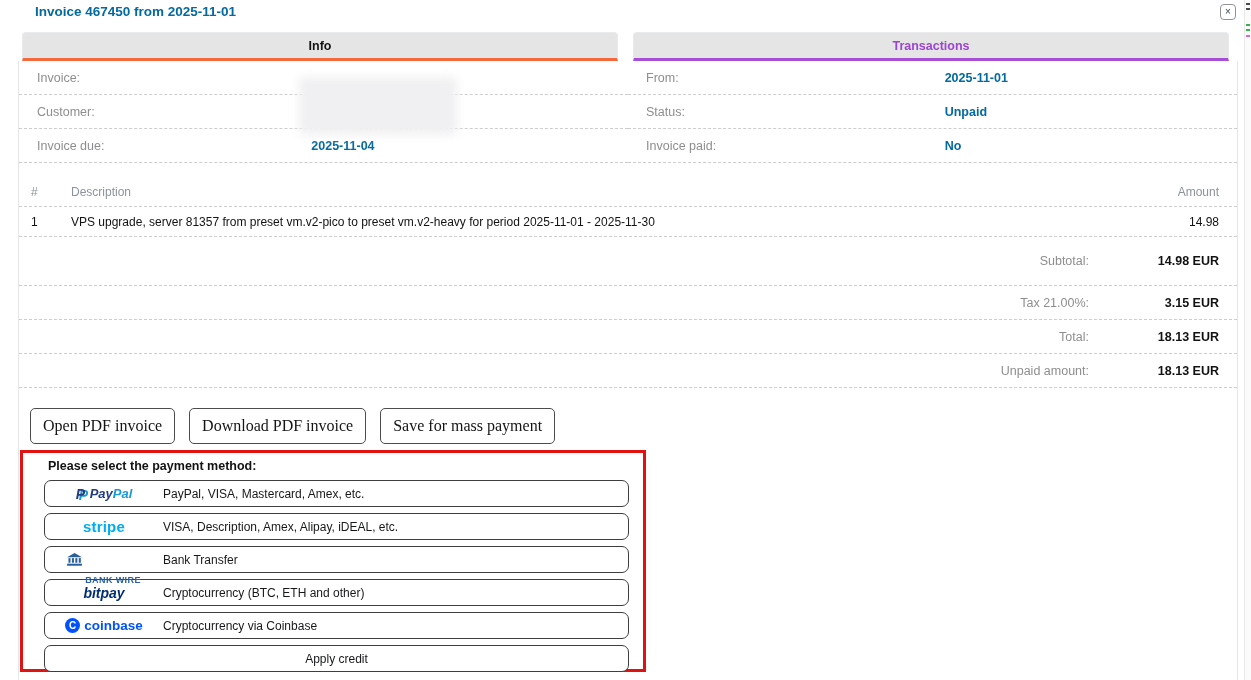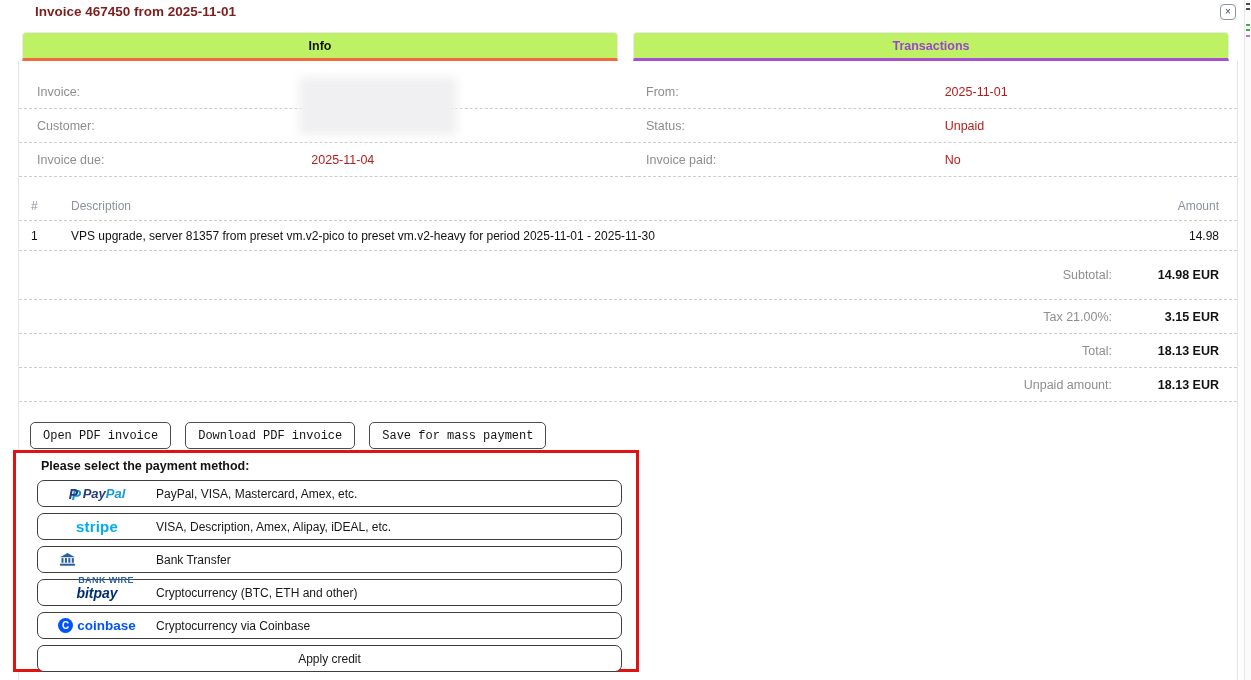--- a/index.html
+++ b/index.html
@@ -2,86 +2,86 @@
 <html><head>
 <meta charset="utf-8">
 <style>
   * { box-sizing: border-box; margin: 0; padding: 0; }
   html, body { width: 1251px; height: 680px; background: #fff; overflow: hidden; }
   body { font-family: "Liberation Sans", sans-serif; color: #1d1d1f; position: relative; }
 
   
   .win-title {
     position: absolute; left: 35px; top: 4px;
-    font-size: 13.5px; font-weight: 700; color: #7f1d1d;
+    font-size: 13.5px; font-weight: 700; color: #0369a1;
   }
   .close-btn {
     position: absolute; right: 15px; top: 4px; width: 16px; height: 16px;
     border: 1px solid #8f9398; border-radius: 4px; background: #fff;
     display: flex; align-items: center; justify-content: center;
     font-size: 10px; line-height: 1; color: #3a4450; cursor: pointer;
   }
 
   
   .tabs { position: absolute; left: 22px; right: 22px; top: 32px; display: flex; gap: 15px; }
   .tab {
-    flex: 1; height: 29px; background: #bef264;
+    flex: 1; height: 29px; background: #e5e5e5;
     border: 1px solid #e9eaec; border-bottom: 3px solid transparent;
     border-radius: 4px 4px 0 0;
     display: flex; align-items: center; justify-content: center;
     font-size: 12.5px; font-weight: 700; cursor: pointer;
   }
   .tab-info { border-bottom-color: #f4693b; color: #141414; }
   .tab-transactions { border-bottom-color: #a74fd4; color: #9b45d3; }
 
   
   .panel {
     position: absolute; left: 18px; top: 61px; width: 1220px; bottom: 0;
     border-left: 1px solid #e4e7e9; border-right: 1px solid #e4e7e9;
     background: #fff;
   }
 
   
-  .details { display: flex; position: relative; padding-top: 14px; }
+  .details { display: flex; position: relative; }
   .dcol { width: 50%; }
   .drow { height: 34px; display: flex; align-items: center; border-bottom: 1px dashed #cdcdcd; font-size: 12.5px; }
   .dlabel { width: 48%; padding-left: 18px; color: #8e8e90; }
   .dlabel.r { width: 52%; }
-  .dvalue { font-weight: 400; color: #b91c1c; }
+  .dvalue { font-weight: 700; color: #0369a1; }
   .blur-box {
     position: absolute; left: 280px; top: 16px; width: 158px; height: 58px;
     background: #f0f0f2; border-radius: 3px; filter: blur(5px);
   }
 
   
   .items { margin-top: 14px; }
   .irow { display: flex; align-items: center; height: 30px; border-bottom: 1px dashed #cdcdcd; font-size: 12px; }
   .irow.head { color: #8c939c; }
   .c-num { width: 52px; padding-left: 12px; }
   .c-desc { flex: 1; }
   .c-amt { width: 150px; text-align: right; padding-right: 18px; }
   .irow.body .c-desc, .irow.body .c-amt, .irow.body .c-num { color: #121212; }
 
   
-  .trow { display: flex; justify-content: flex-end; align-items: center; height: 34px; border-bottom: 1px dashed #cdcdcd; font-size: 12.5px; }
+  .trow { display: flex; justify-content: flex-end; align-items: center; height: 34px; border-bottom: 1px dashed #cdcdcd; font-size: 12.5px; gap: 23px; }
   .trow.first { height: 49px; }
   .tlabel { color: #8e8e90; }
   .tvalue { width: 125px; text-align: right; padding-right: 18px; font-weight: 700; color: #121212; }
 
   
   .actions { margin-top: 20px; padding-left: 11px; display: flex; gap: 14px; }
   .act-btn {
-    height: 27px; padding: 0 12px; background: #fff;
+    height: 36px; padding: 0 12px; background: #fff;
     border: 1px solid #4d4d4d; border-radius: 5px;
-    font-family: Liberation Mono, monospace; font-size: 12px; color: #141414; cursor: pointer;
+    font-family: Liberation Serif, serif; font-size: 16px; color: #141414; cursor: pointer;
   }
 
   
   .payment-box {
-    position: absolute; left: 13px; top: 450px; width: 626px; height: 222px;
+    position: absolute; left: 20px; top: 450px; width: 626px; height: 222px;
     border: 3px solid #e01212; background: #fff;
   }
   .pay-heading { font-size: 12.5px; font-weight: 700; color: #121212; margin: 6px 0 7px 25px; }
   .pay-row {
     height: 27px; margin: 0 14px 6px 21px;
     border: 1px solid #3e3e40; border-radius: 7px; background: #fff;
     display: flex; align-items: center; font-size: 12px; color: #17181a; cursor: pointer;
   }
   .pay-logo { width: 118px; display: flex; align-items: center; justify-content: center; }
   .pay-desc { flex: 1; }

